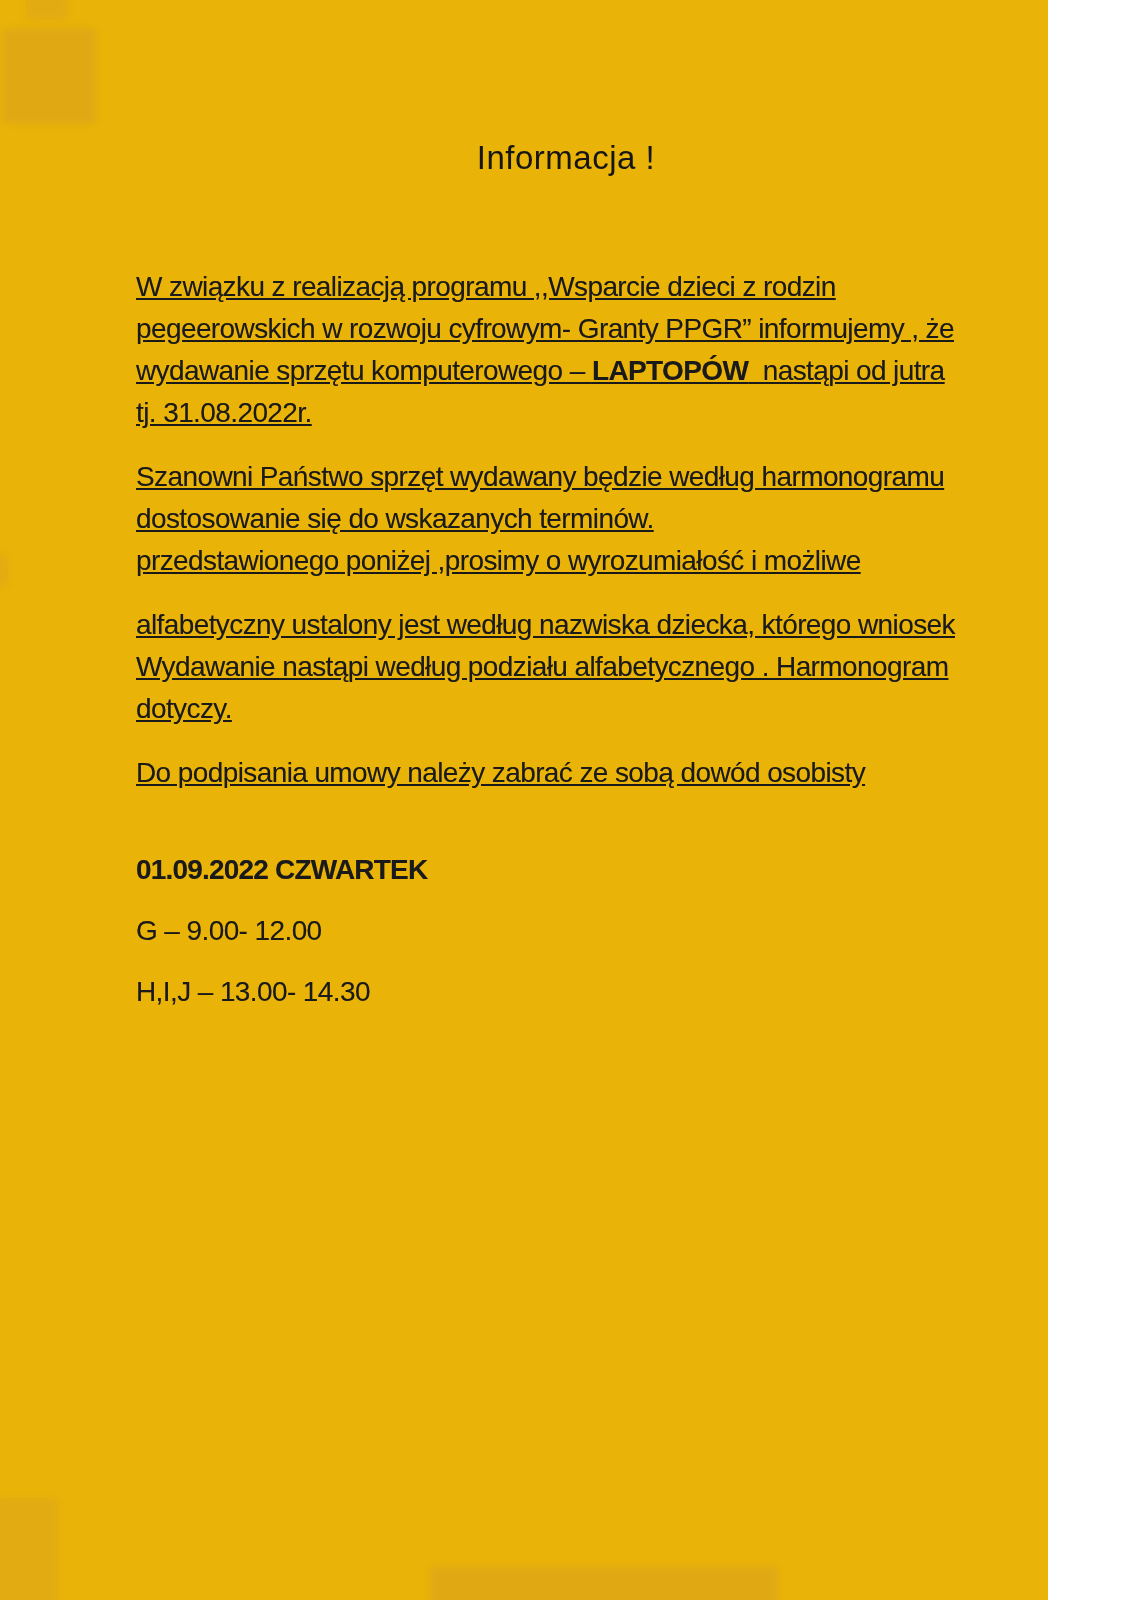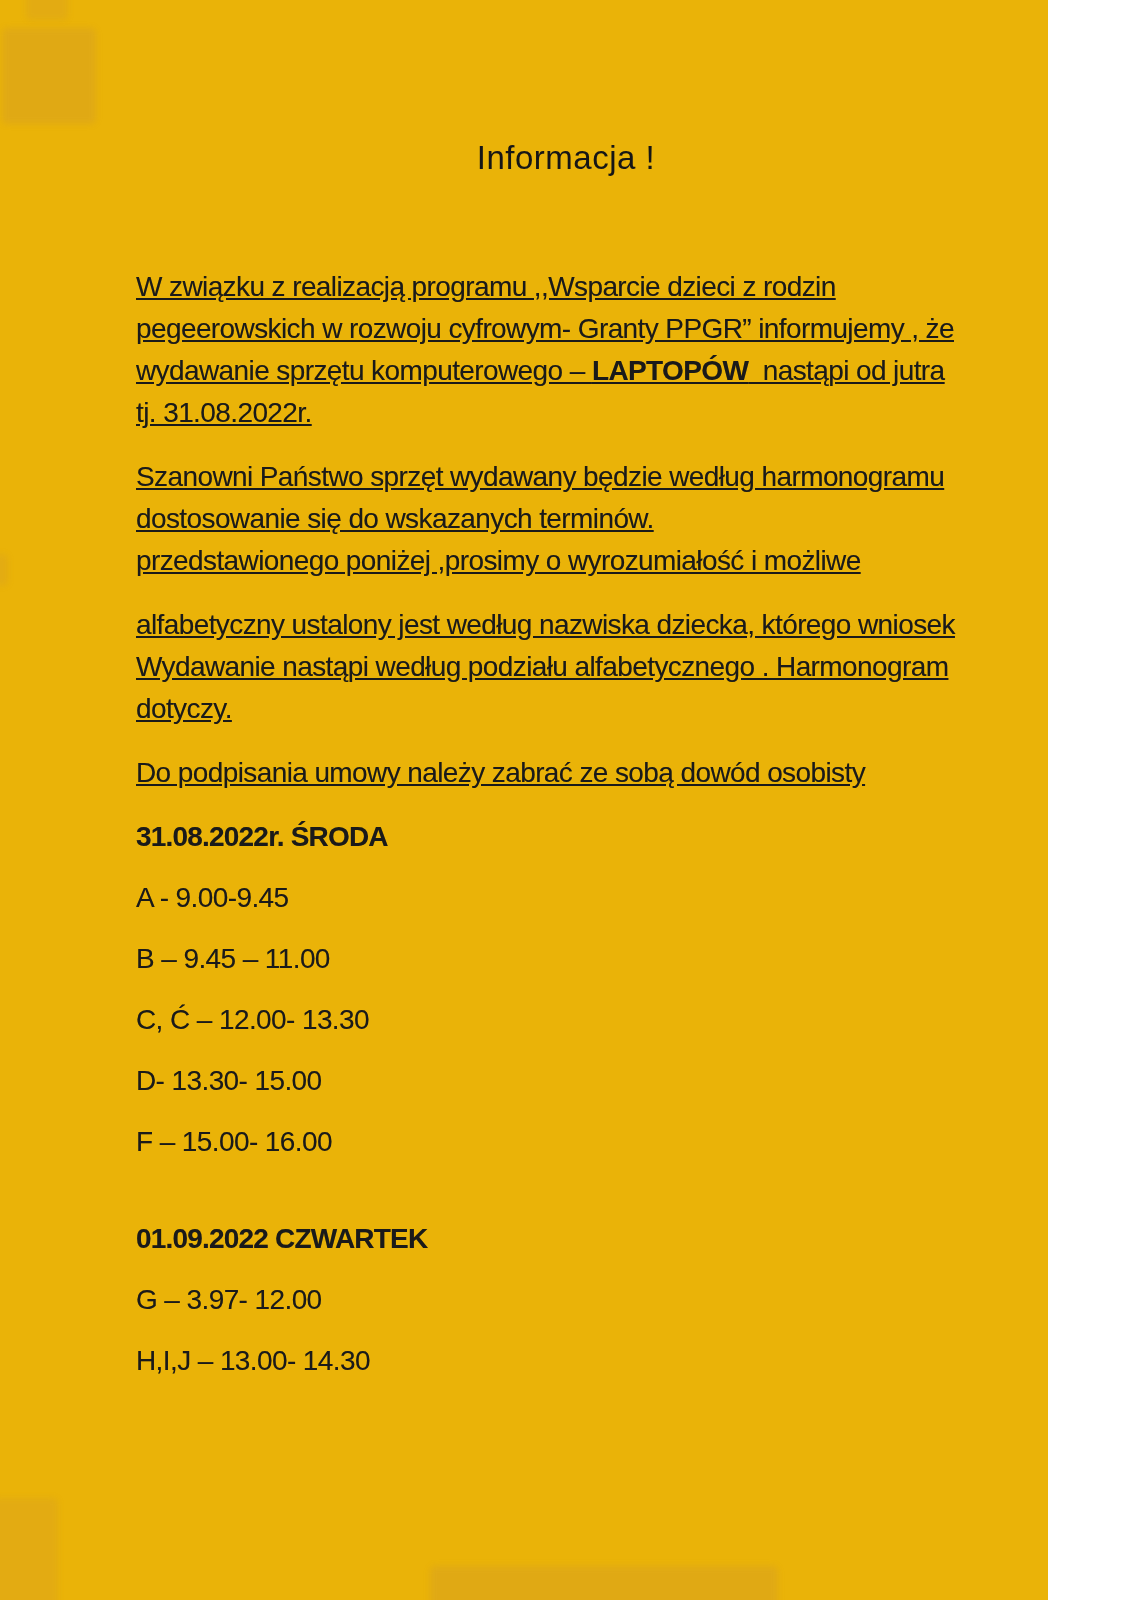--- a/index.html
+++ b/index.html
@@ -104,29 +104,21 @@
     <div class="para">
       <div class="line">alfabetyczny ustalony jest według nazwiska dziecka, którego wniosek</div>
       <div class="line">Wydawanie nastąpi według podziału alfabetycznego . Harmonogram</div>
       <div class="line">dotyczy.</div>
     </div>
 
     <div class="para">
       <div class="line">Do podpisania umowy należy zabrać ze sobą dowód osobisty</div>
     </div>
 
-    <div>
-      <div class="sched-heading">31.08.2022r. ŚRODA</div>
-      <div class="sched-item">A - 9.00-9.45</div>
-      <div class="sched-item">B – 9.45 – 11.00</div>
-      <div class="sched-item">C, Ć – 12.00- 13.30</div>
-      <div class="sched-item">D- 13.30- 15.00</div>
-      <div class="sched-item">F – 15.00- 16.00</div>
-    </div>
 
     <div class="day2">
       <div class="sched-heading">01.09.2022 CZWARTEK</div>
-      <div class="sched-item">G – 3.97- 12.00</div>
+      <div class="sched-item">G – 9.00- 12.00</div>
       <div class="sched-item">H,I,J – 13.00- 14.30</div>
     </div>
 
   </div>
 </div>
 
 </body></html>

